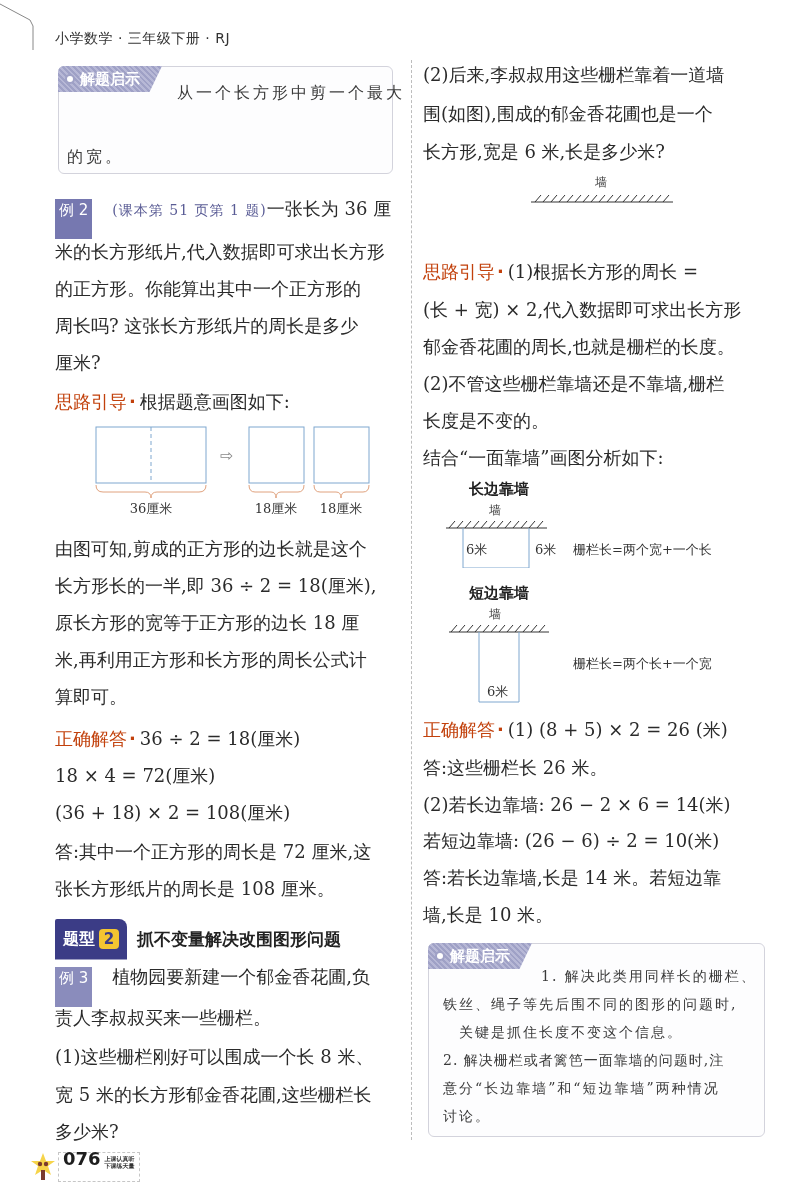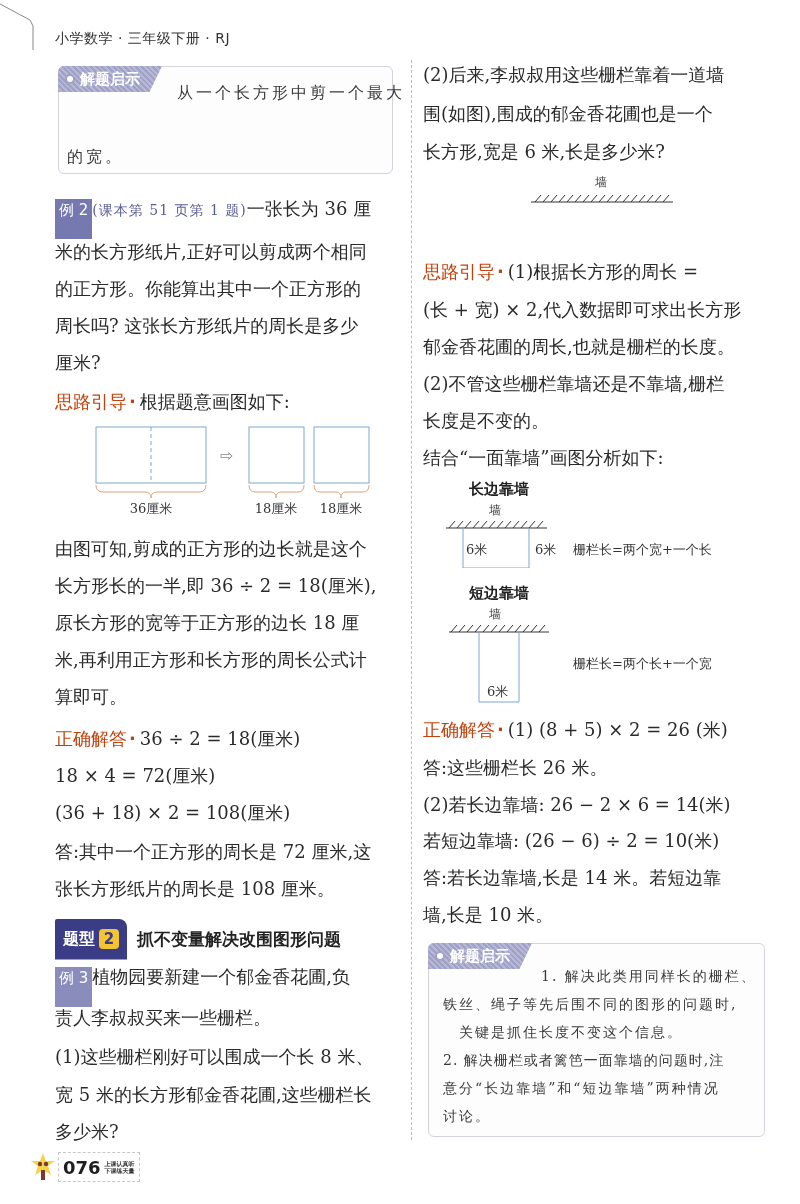--- a/index.html
+++ b/index.html
@@ -44,21 +44,21 @@
   }
   .hint-tab .dot {
     position: absolute; left: 7px; top: 8px; width: 10px; height: 10px;
     border-radius: 50%; background: #fff; border: 2px solid #9fa1c6;
   }
   .hint-text { position: absolute; font-size: 16px; line-height: 32px; color: #3a3a3a; letter-spacing: 3px; white-space: nowrap; }
 
   .ex-badge {
     display: inline-block; background: #7678b0; color: #fff;
     font-family: "DejaVu Sans", "Liberation Sans", sans-serif;
-    font-size: 15px; padding: 0 4px; height: 40px; line-height: 22px; margin-right: 0;
+    font-size: 15px; padding: 0 4px; height: 40px; line-height: 22px; margin-right: 20px;
   }
   .ex-source { color: #5a5c95; font-size: 14px; letter-spacing: 1px; }
 
   .type-bar {
     position: absolute; left: 55px; top: 925px; height: 28px;
     display: flex; align-items: center;
   }
   .type-tag {
     background: #3b3c86; color: #fff; height: 41px; line-height: 28px;
     font-family: "DejaVu Sans", "Liberation Sans", sans-serif;
@@ -75,21 +75,21 @@
     margin-left: 10px; font-family: "DejaVu Sans", "Liberation Sans", sans-serif;
     font-size: 17px; font-weight: bold; color: #222;
   }
 
   svg text { font-family: "DejaVu Serif", "Liberation Serif", serif; }
   .sans { font-family: "DejaVu Sans", "Liberation Sans", sans-serif; }
 
   .footer { position: absolute; left: 30px; top: 1150px; height: 34px; display: flex; align-items: center; }
   .mascot { width: 26px; height: 30px; }
   .page-box {
-    margin-left: 2px; display: flex; align-items: center; border: 1px dashed #c6c6c6;
+    margin-left: 2px; display: flex; align-items: flex-end; border: 1px dashed #c6c6c6;
     padding: 12px 4px; height: 30px;
   }
   .page-num { font-family: "DejaVu Sans", "Liberation Sans", sans-serif; font-weight: bold; font-size: 18px; color: #1e1e1e; }
   .page-slogan { margin-left: 4px; font-family: "DejaVu Sans", "Liberation Sans", sans-serif; font-size: 6px; line-height: 7px; color: #333; font-weight: bold; }
 </style>
 </head>
 <body>
 
 <svg class="corner-line" viewBox="0 0 40 50">
   <path d="M0 4 L30 20 L33 26 L33 50" fill="none" stroke="#888" stroke-width="1"></path>
@@ -106,21 +106,21 @@
       <span class="dot"></span>
       <span>解题启示</span>
     </div>
     <div class="hint-text" style="left:118px; top:10px;">从一个长方形中剪一个最大</div>
     <div class="hint-text" style="left:8px; top:74px;">的宽。</div>
   </div>
 
   <div class="line" style="left:0; top:197px;">
     <span class="ex-badge"><span>例</span> <span>2</span></span><span class="ex-source">(课本第 51 页第 1 题)</span><span>一张长为 36 厘</span>
   </div>
-  <div class="line" style="left:0; top:240px;">米的长方形纸片,正好可以剪成两个相同</div>
+  <div class="line" style="left:0; top:240px;">米的长方形纸片,代入数据即可求出长方形</div>
   <div class="line" style="left:0; top:277px;">的正方形。你能算出其中一个正方形的</div>
   <div class="line" style="left:0; top:314px;">周长吗? 这张长方形纸片的周长是多少</div>
   <div class="line" style="left:0; top:351px;">厘米?</div>
 
   <div class="line" style="left:0; top:390px;">
     <span class="orange orange-tag">思路引导</span><span>根据题意画图如下:</span>
   </div>
 
   <svg style="position:absolute; left:30px; top:425px;" width="310" height="95" viewBox="0 0 310 95">
     <rect x="11" y="2" width="110" height="56" fill="none" stroke="#7fa7cf" stroke-width="1"></rect>

